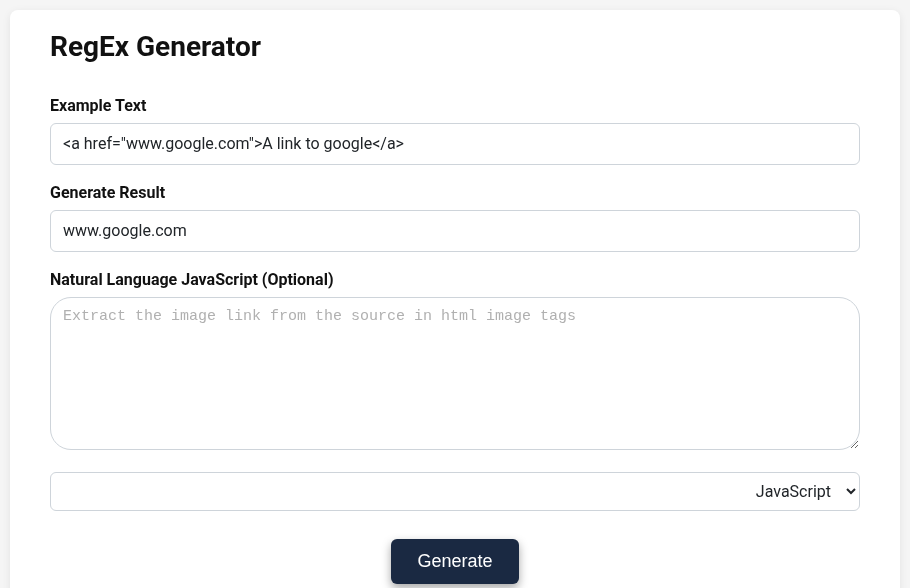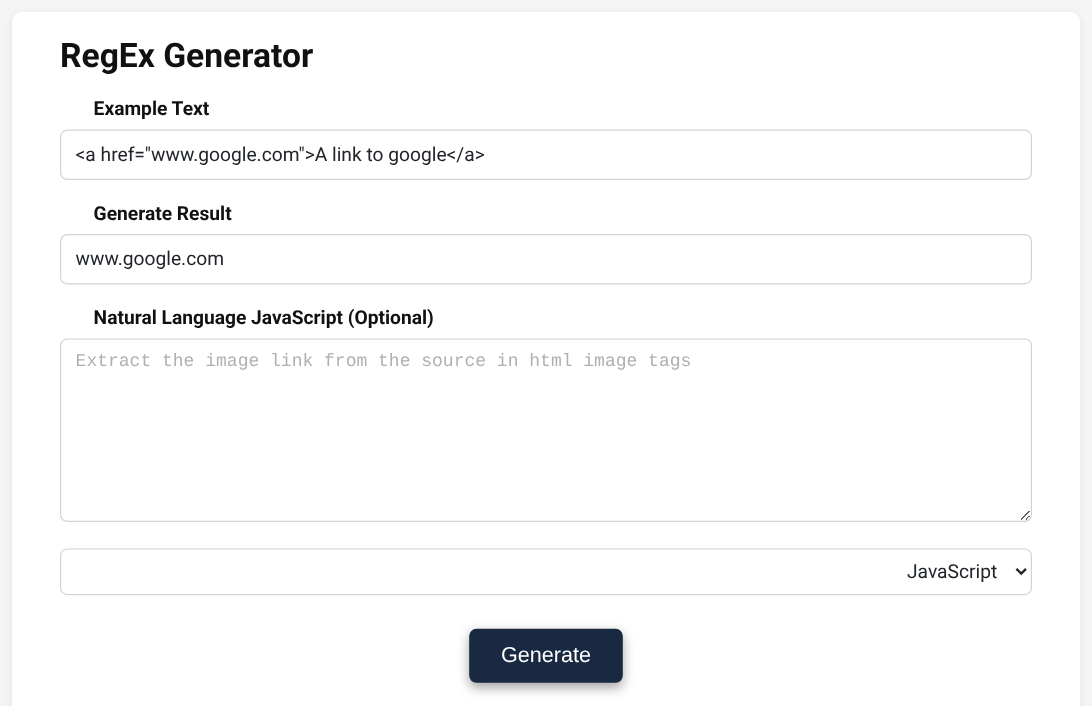--- a/index.html
+++ b/index.html
@@ -17,49 +17,49 @@
       border-radius: 8px;
       box-shadow: 0 2px 8px rgba(0,0,0,0.08);
       padding: 20px 40px 30px 40px;
       width: 890px;
       margin: 0 auto;
     }
     h1 {
       font-size: 28px;
       font-weight: 700;
       color: #111;
-      margin-bottom: 18px;
+      margin-bottom: 33px;
     }
     .form-group {
       margin-bottom: 18px;
     }
     .form-label {
       display: block;
       font-weight: 700;
       font-size: 16px;
       color: #111;
       margin-bottom: 8px;
-      margin-left: 28px;
     }
     .form-control {
       width: 100%;
       padding: 8px 12px;
       font-size: 16px;
       line-height: 1.5;
       color: #212529;
       background: #fff;
       border: 1px solid #ced4da;
       border-radius: 6px;
       font-family: inherit;
     }
     textarea.form-control {
       font-family: "Courier New", Courier, monospace;
       font-size: 15px;
       resize: both;
       min-height: 140px;
+      border-radius: 21px;
     }
     textarea.form-control::placeholder {
       color: #b0b0b0;
     }
     select.form-control {
       appearance: auto;
       cursor: pointer;
       text-align: right;
     }
     .btn-row {

